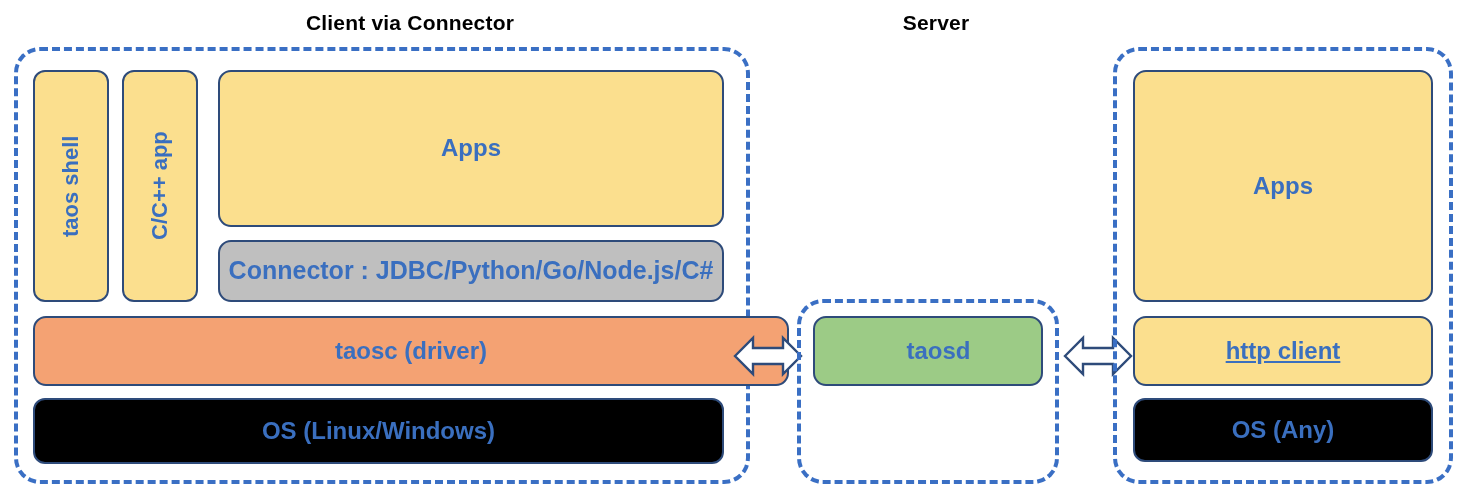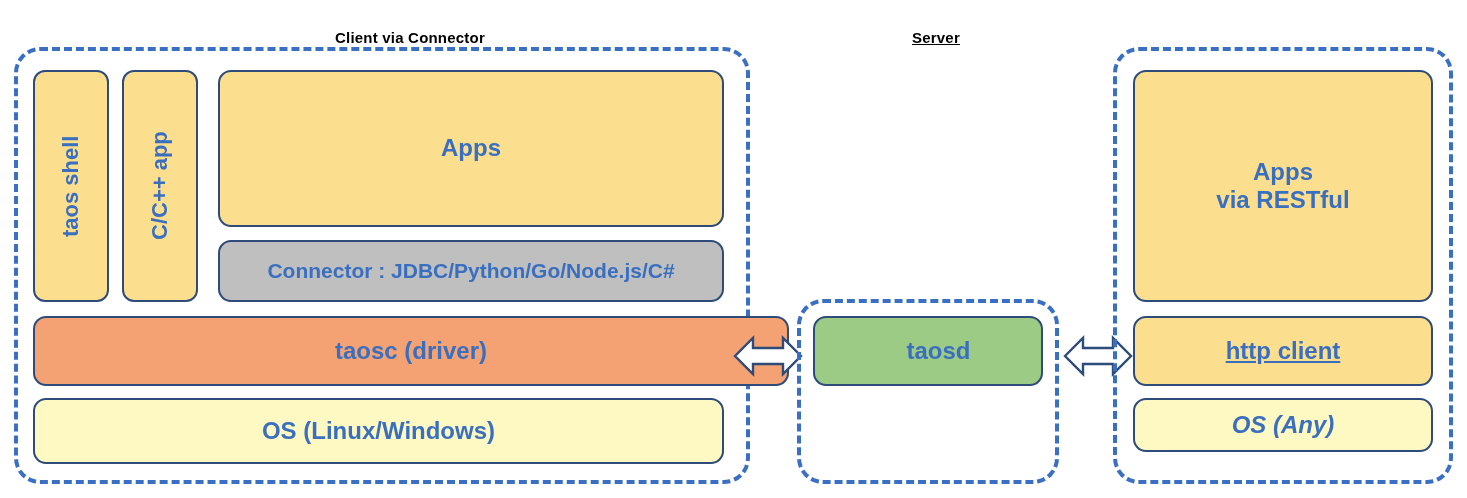--- a/index.html
+++ b/index.html
@@ -9,26 +9,25 @@
     font-family: "Liberation Sans", "DejaVu Sans", sans-serif;
     overflow: hidden;
   }
   #diagram { position: relative; width: 1467px; height: 498px; background:#ffffff; }
 
   
   .group-title {
     position: absolute;
     color: #000000;
     font-weight: bold;
-    font-size: 15px;
+    font-size: 21px;
     letter-spacing: .2px;
     white-space: nowrap;
     text-align: center;
     line-height: 26px;
-    margin-top: 15px;
   }
 
   
   .dashed-group {
     position: absolute;
     border: 4px dashed #3A6FC4;
     border-radius: 26px;
     background: transparent;
   }
 
@@ -36,28 +35,28 @@
   .box {
     position: absolute;
     border: 2.2px solid #2E4B7A;
     border-radius: 13px;
     display: flex;
     align-items: center;
     justify-content: center;
     text-align: center;
     color: #3A6FBF;
     font-weight: bold;
-    font-size: 21px;
+    font-size: 25px;
     line-height: 1.18;
     padding: 2px 6px;
   }
   .box.yellow { background: #FBDF8E; }
   .box.grey   { background: #BFBFBF; }
   .box.orange { background: #F4A273; }
-  .box.blue   { background: #fef9c3; }
+  .box.blue   { background: #000000; border-radius: 12px; }
   .box.green  { background: #9CCB86; padding-left: 27px; }
 
   .box.vertical {
     writing-mode: vertical-rl;
     transform: rotate(180deg);
     border-radius: 12px;
     font-size: 22px;
   }
   .box.big { font-size: 24px; }
 
@@ -65,21 +64,21 @@
   .arrow { position: absolute; }
   .arrow svg { display: block; overflow: visible; }
 </style>
 </head>
 <body>
 
 <div id="diagram">
 
   <div class="group-title" style="left:230px; top:10px; width:360px;">Client via Connector</div>
 
-  <div class="group-title" style="left:806px; top:10px; width:260px;text-decoration:underline;">Server</div>
+  <div class="group-title" style="left:806px; top:10px; width:260px;">Server</div>
 
 
   <div class="dashed-group" style="left:14px; top:47px; width:736px; height:437px;"></div>
 
   <div class="box yellow vertical" style="left:33px; top:70px; width:76px; height:232px;">taos shell</div>
 
   <div class="box yellow vertical" style="left:122px; top:70px; width:76px; height:232px;">C/C++ app</div>
 
   <div class="box yellow big" style="left:218px; top:70px; width:506px; height:157px;">Apps</div>
 
@@ -103,20 +102,19 @@
   <div class="arrow" style="left:1063px; top:330px; width:70px; height:52px;">
     <svg width="70" height="52" viewBox="0 0 70 52">
       <polygon points="2,26 20,8 20,18 50,18 50,8 68,26 50,44 50,34 20,34 20,44" fill="#ffffff" stroke="#2E4B7A" stroke-width="2.4" stroke-linejoin="miter"></polygon>
     </svg>
   </div>
 
   <div class="dashed-group" style="left:1113px; top:47px; width:340px; height:437px;"></div>
 
   <div class="box yellow big" style="left:1133px; top:70px; width:300px; height:232px; flex-direction:column;">
     <span>Apps</span>
-    <span>via RESTful</span>
   </div>
 
   <div class="box yellow big" style="left:1133px; top:316px; width:300px; height:70px;text-decoration:underline;">http client</div>
 
-  <div class="box blue big" style="left:1133px; top:398px; width:300px; height:54px;font-style:italic;">OS (Any)</div>
+  <div class="box blue big" style="left:1133px; top:398px; width:300px; height:64px;">OS (Any)</div>
 
 </div>
 
 </body></html>

